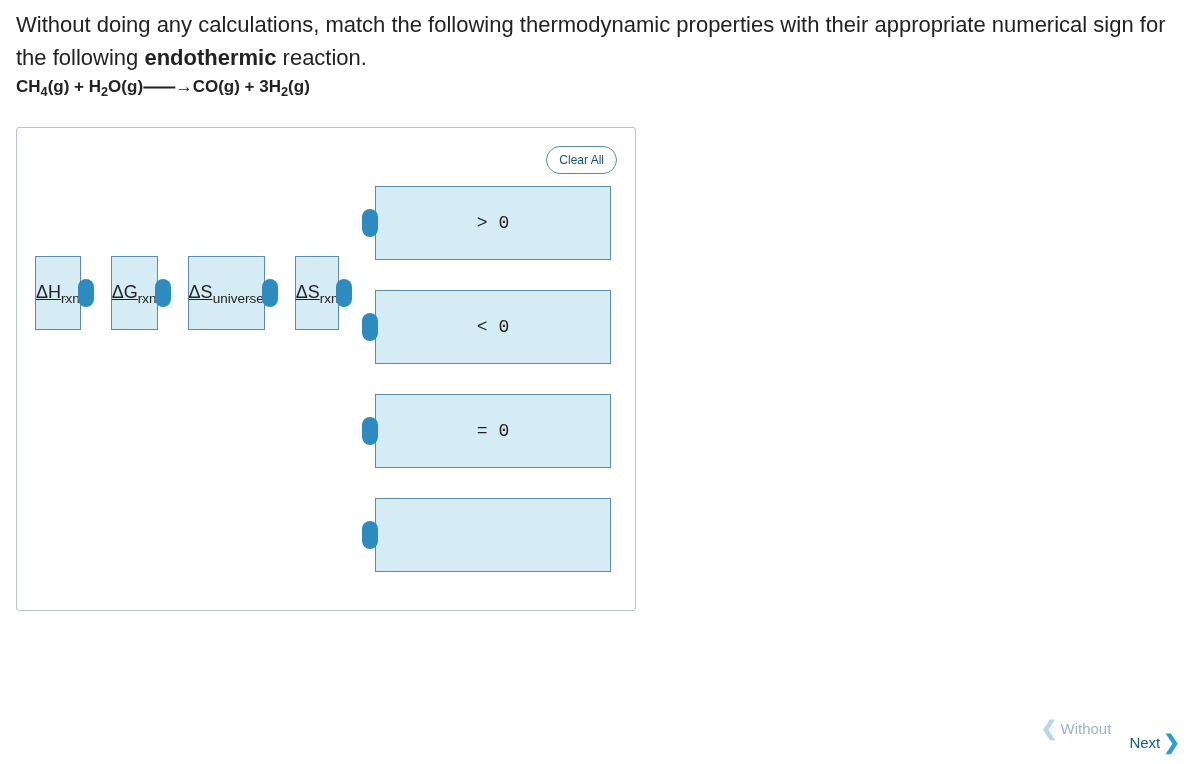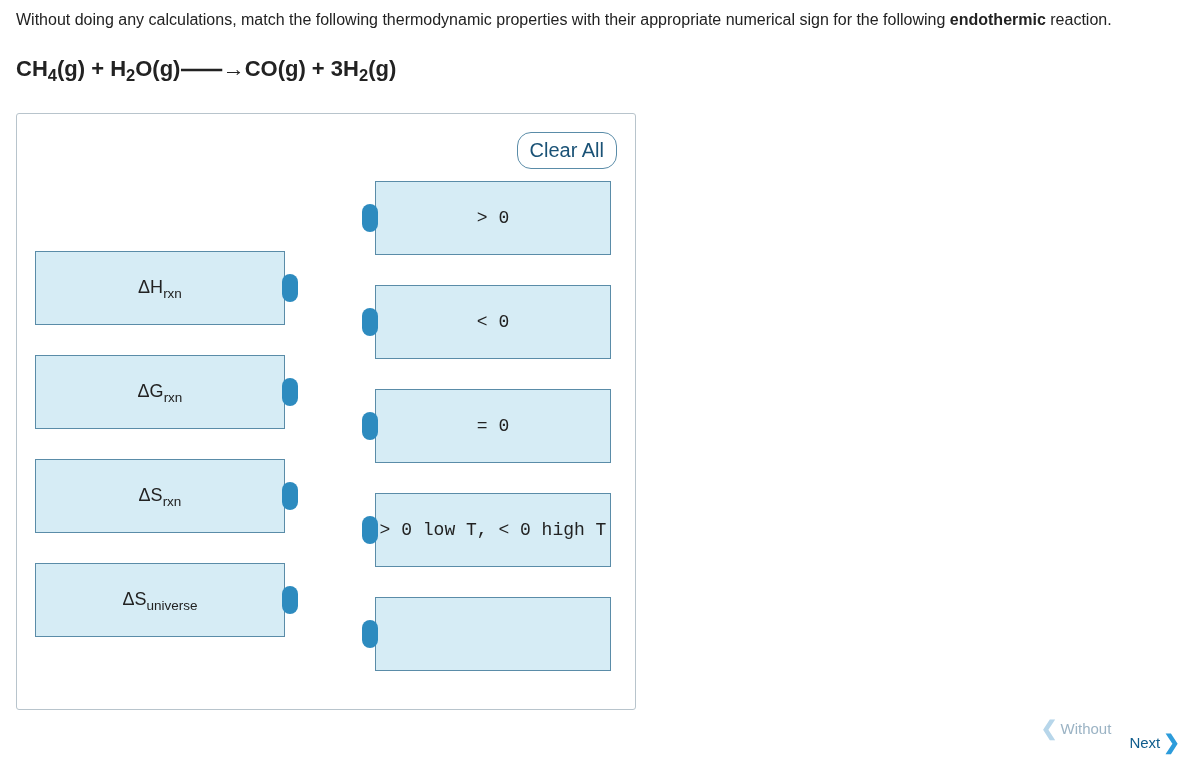--- a/index.html
+++ b/index.html
@@ -7,61 +7,61 @@
       margin: 0;
       padding: 0;
     }
     body {
       font-family: Arial, Helvetica, sans-serif;
       padding: 8px 16px;
       background: #fff;
       color: #222;
     }
     .question-text {
-      font-size: 16px;
+      font-size: 22px;
       line-height: 1.5;
-      margin-bottom: 20px;
     }
     .reaction {
-      font-size: 22px;
+      font-size: 17px;
       font-weight: bold;
       margin-bottom: 28px;
     }
     .activity-container {
       border: 1px solid #b8c4cc;
       border-radius: 3px;
       width: 620px;
       padding: 18px 18px 38px 18px;
       position: relative;
     }
     .clear-all-row {
       display: flex;
       justify-content: flex-end;
       margin-bottom: 12px;
     }
     .clear-all-btn {
       background: #fff;
       border: 1px solid #5a8ca8;
       color: #1a5276;
       padding: 6px 12px;
-      font-size: 20px;
+      font-size: 12px;
       cursor: pointer;
       border-radius: 14px;
     }
     .match-area {
       display: flex;
       gap: 90px;
       align-items: flex-start;
     }
     .left-col {
       display: flex;
-      flex-direction: column;
+      flex-direction: row;
       gap: 30px;
       padding-top: 70px;
       width: 250px;
+      text-decoration: underline;
     }
     .draggable-item {
       position: relative;
       border: 1px solid #5a8ca8;
       background: #d6ecf5;
       height: 74px;
       display: flex;
       align-items: center;
       justify-content: center;
       font-size: 18px;
@@ -156,45 +156,41 @@
     <div class="left-col">
       <div class="draggable-item">
         <span>ΔH<sub>rxn</sub></span>
         <span class="handle"></span>
       </div>
       <div class="draggable-item">
         <span>ΔG<sub>rxn</sub></span>
         <span class="handle"></span>
       </div>
       <div class="draggable-item">
+        <span>ΔS<sub>universe</sub></span>
+        <span class="handle"></span>
+      </div>
+      <div class="draggable-item">
         <span>ΔS<sub>rxn</sub></span>
         <span class="handle"></span>
       </div>
-      <div class="draggable-item">
-        <span>ΔS<sub>universe</sub></span>
-        <span class="handle"></span>
-      </div>
     </div>
 
     <div class="right-col">
       <div class="drop-target">
         <span class="socket"></span>
         <span>&gt; 0</span>
       </div>
       <div class="drop-target">
         <span class="socket"></span>
         <span>&lt; 0</span>
       </div>
       <div class="drop-target">
         <span class="socket"></span>
         <span>= 0</span>
-      </div>
-      <div class="drop-target">
-        <span class="socket"></span>
-        <span>&gt; 0 low T, &lt; 0 high T</span>
       </div>
       <div class="drop-target">
         <span class="socket"></span>
       </div>
     </div>
   </div>
 </div>
 
 <div class="nav-footer">
   <button class="nav-btn prev">

